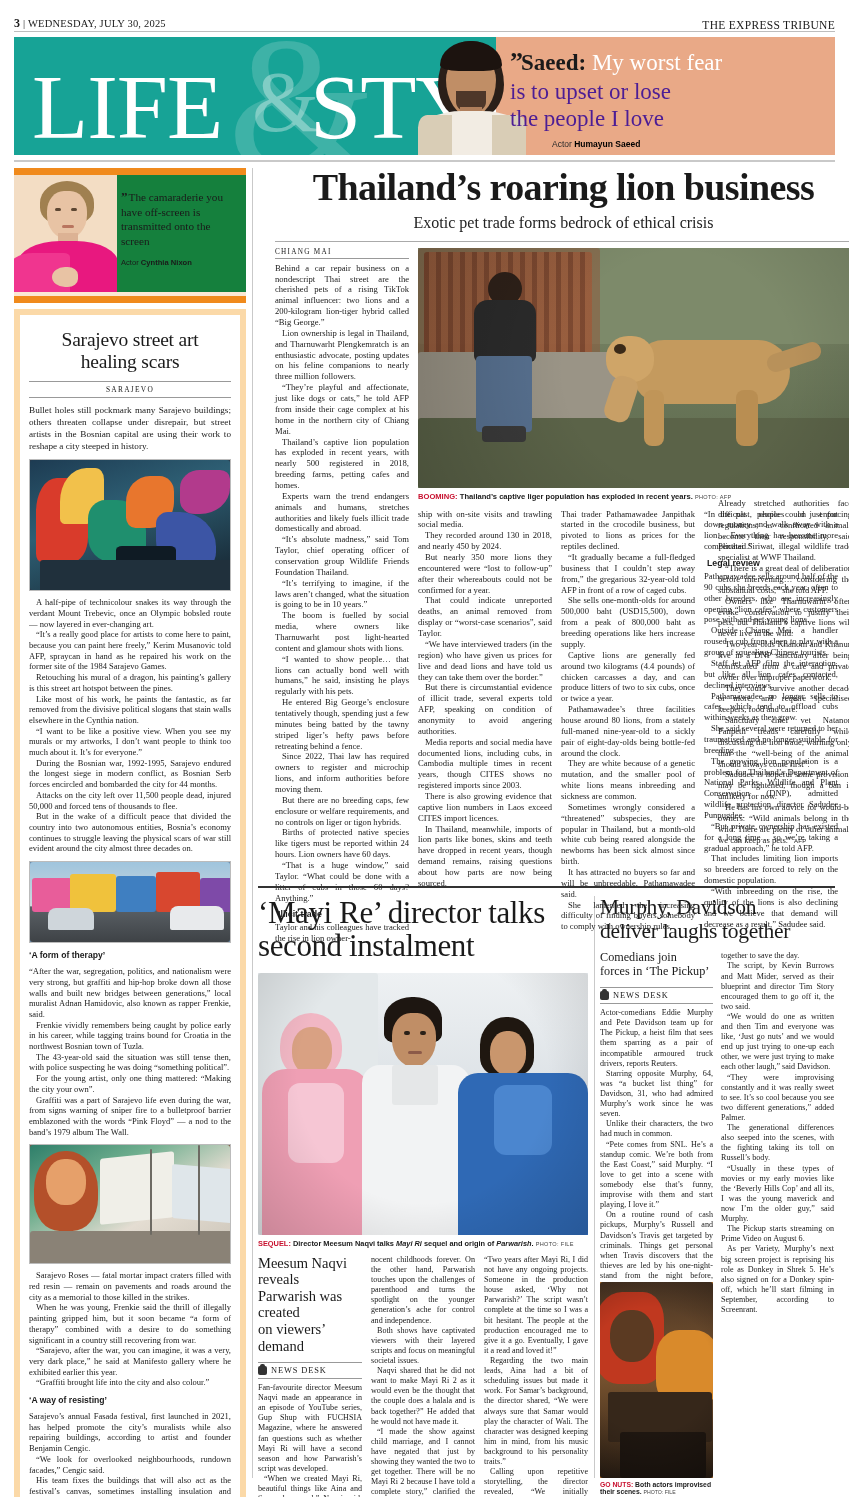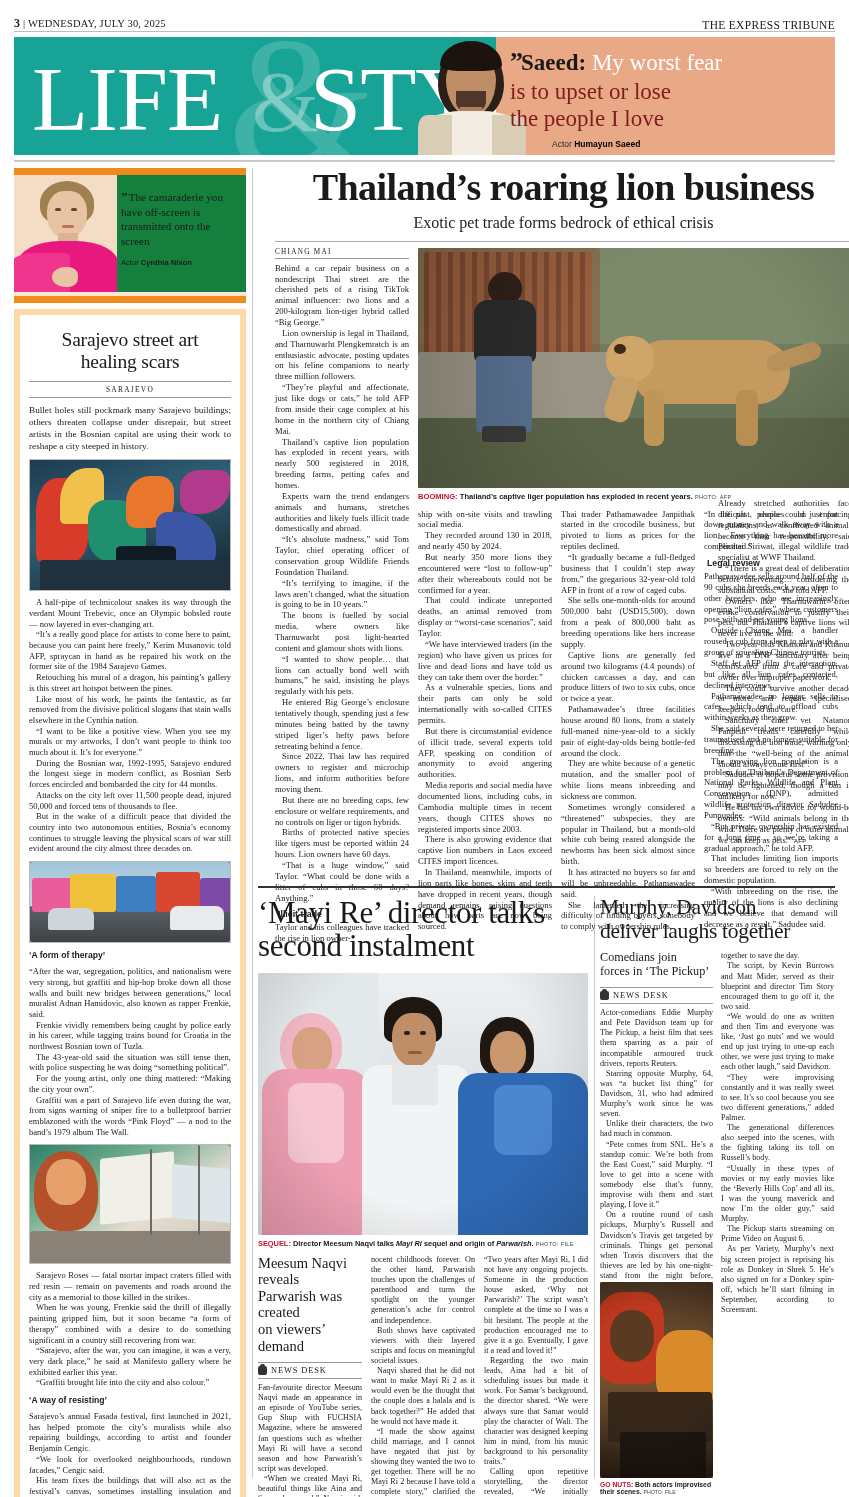--- a/index.html
+++ b/index.html
@@ -27,21 +27,21 @@
   .banner-teal {
     position:absolute; left:0; top:0; width:482px; height:118px;
     background:#17a396; overflow:hidden;
   }
   .banner-amp-ghost {
     position:absolute; left:214px; top:-28px;
     font-family:"Liberation Serif", serif; font-size:190px; color:rgba(255,255,255,.17);
     line-height:1;
   }
   .banner-word {
-    position:absolute; top:16px; color:#fff;
+    position:absolute; top:24px; color:#fff;
     font-family:"Liberation Serif", serif; font-weight:400;
     font-size:92px; line-height:1; letter-spacing:-1px;
   }
   .w-life { left:18px; }
   .w-amp  { left:238px; top:22px; font-size:86px; color:rgba(255,255,255,.35); }
   .w-style{ left:296px; }
   .banner-peach {
     position:absolute; left:482px; top:0; width:339px; height:118px;
     background:#e9a987;
   }
@@ -68,21 +68,21 @@
   .body-shirt {
     position:absolute; left:10px; top:74px; width:100px; height:48px;
     background:#f2ece3; border-radius:40% 40% 0 0;
   }
   .vest-l { position:absolute; left:6px; top:78px; width:34px; height:44px; background:#d9cdb6; border-radius:28% 0 0 0; }
   .vest-r { position:absolute; left:80px; top:78px; width:34px; height:44px; background:#d9cdb6; border-radius:0 28% 0 0; }
   .neck { position:absolute; left:48px; top:70px; width:22px; height:16px; background:#b07f5c; }
 
   .quote-block { position:absolute; left:496px; top:10px; width:330px; }
   .quote-line {
-    font-family:"Liberation Serif", serif; color:#7f1d1d; font-size:23px; line-height:1.18;
+    font-family:"Liberation Serif", serif; color:#4c1d95; font-size:23px; line-height:1.18;
   }
   .quote-line.l1 { color:#ffffff; }
   .qmark { color:#1a1a1a; font-weight:bold; font-size:26px; letter-spacing:-2px; }
   .qname { color:#1a1a1a; font-weight:bold; }
   .quote-credit {
     margin-top:7px; font-family:"Liberation Sans", sans-serif; font-size:8.5px; color:#2a2a2a;
     padding-left:42px;
   }
   .quote-credit b { color:#000; }
 
@@ -415,21 +415,20 @@
       </div>
 
       <div style="display:flex; gap:9px; margin-top:7px;">
         <div class="col">
           <div class="bodytext">
             <p class="noind">ship with on-site visits and trawling social media.</p>
             <p>They recorded around 130 in 2018, and nearly 450 by 2024.</p>
             <p>But nearly 350 more lions they encountered were “lost to follow-up” after their whereabouts could not be confirmed for a year.</p>
             <p>That could indicate unreported deaths, an animal removed from display or “worst-case scenarios”, said Taylor.</p>
             <p>“We have interviewed traders (in the region) who have given us prices for live and dead lions and have told us they can take them over the border.”</p>
-            <p>As a vulnerable species, lions and their parts can only be sold internationally with so-called CITES permits.</p>
             <p>But there is circumstantial evidence of illicit trade, several experts told AFP, speaking on condition of anonymity to avoid angering authorities.</p>
             <p>Media reports and social media have documented lions, including cubs, in Cambodia multiple times in recent years, though CITES shows no registered imports since 2003.</p>
             <p>There is also growing evidence that captive lion numbers in Laos exceed CITES import licences.</p>
             <p>In Thailand, meanwhile, imports of lion parts like bones, skins and teeth have dropped in recent years, though demand remains, raising questions about how parts are now being sourced.</p>
           </div>
         </div>
         <div class="col">
           <div class="bodytext">
             <p class="noind">Thai trader Pathamawadee Janpithak started in the crocodile business, but pivoted to lions as prices for the reptiles declined.</p>
             <p>“It gradually became a full-fledged business that I couldn’t step away from,” the gregarious 32-year-old told AFP in front of a row of caged cubs.</p>

